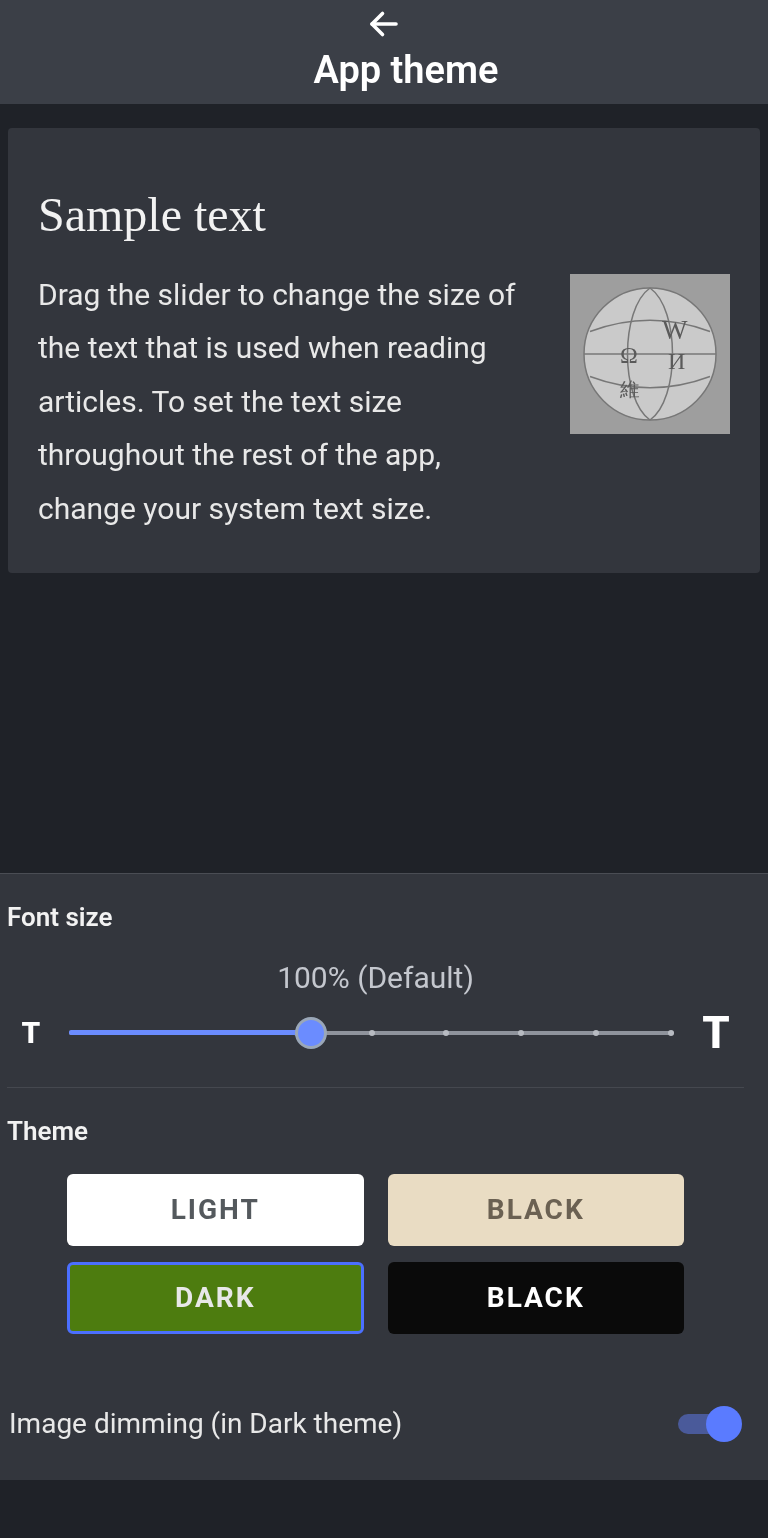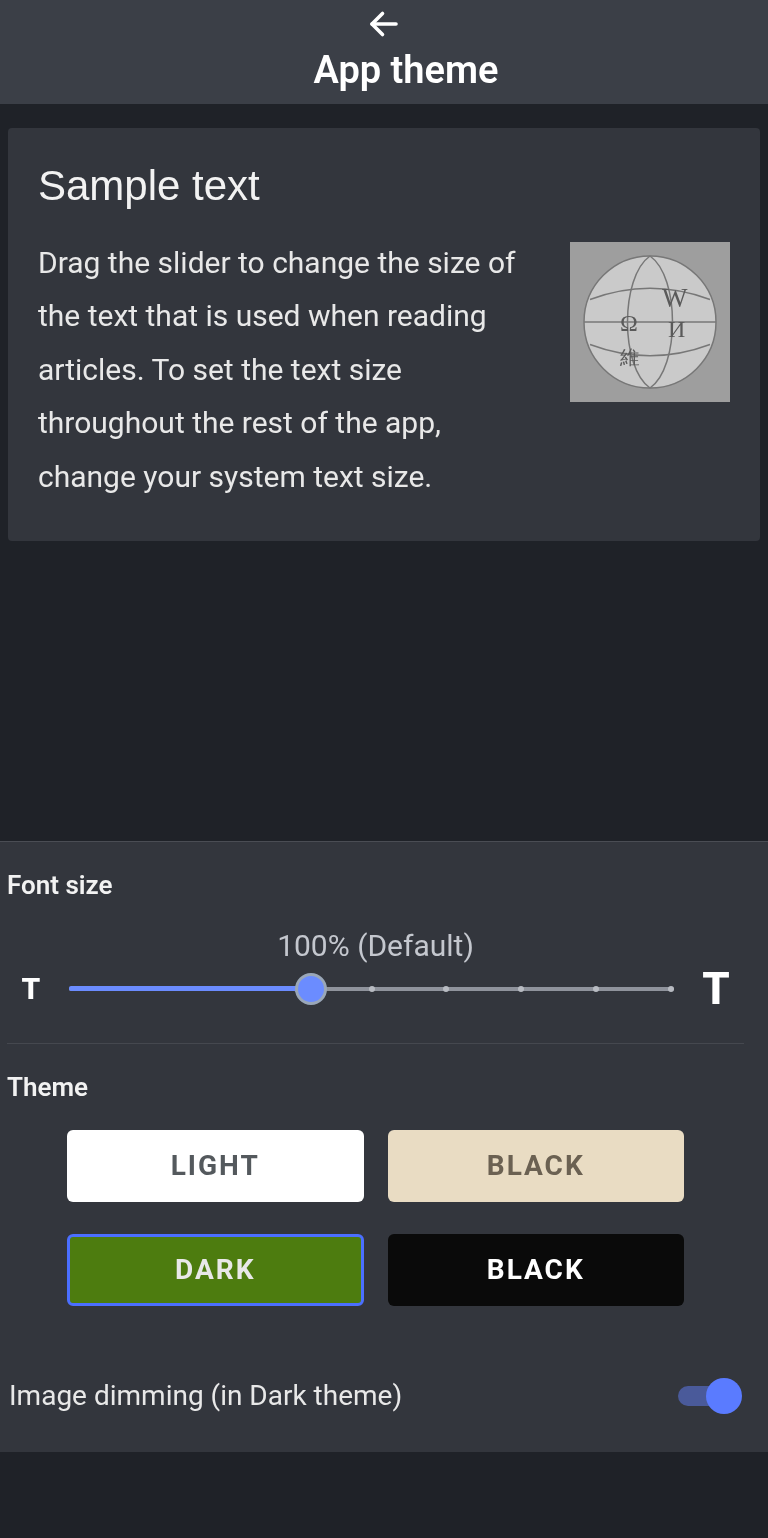--- a/index.html
+++ b/index.html
@@ -36,25 +36,26 @@
   }
   .preview-card {
     margin: 24px 8px 0 8px;
     background: #33363d;
     border-radius: 4px;
     padding: 34px 30px 38px 30px;
     display: flex;
     flex-direction: column;
   }
   .preview-title {
-    font-family: Liberation Sans, sans-serif;
-    font-size: 42px;
+    font-family: Liberation Serif, serif;
+    font-size: 48px;
     font-weight: 400;
     color: #f2f2f2;
     margin-bottom: 26px;
+    margin-top: 25px;
   }
   .preview-body-row {
     display: flex;
     gap: 24px;
     align-items: flex-start;
   }
   .preview-text {
     flex: 1;
     font-size: 30px;
     line-height: 1.78;
@@ -87,21 +88,21 @@
   .section-label {
     font-size: 26px;
     font-weight: 600;
     color: #f2f2f2;
     margin-bottom: 28px;
   }
   .font-value {
     text-align: center;
     font-size: 30px;
     color: #c4c7ce;
-    margin-bottom: 0;
+    margin-bottom: 12px;
   }
   .slider-row {
     display: flex;
     align-items: center;
     gap: 22px;
     padding: 0 8px;
   }
   .slider-t-small {
     font-size: 30px;
     font-weight: 800;
@@ -171,21 +172,21 @@
 
   .hr {
     height: 1px;
     background: #45484f;
     margin: 28px 0;
   }
 
   .theme-grid {
     display: grid;
     grid-template-columns: 1fr 1fr;
-    gap: 32px 24px;
+    gap: 16px 24px;
     padding: 0 60px;
     margin-top: 26px;
   }
   .theme-btn {
     height: 72px;
     border-radius: 6px;
     display: flex;
     align-items: center;
     justify-content: center;
     font-size: 28px;

